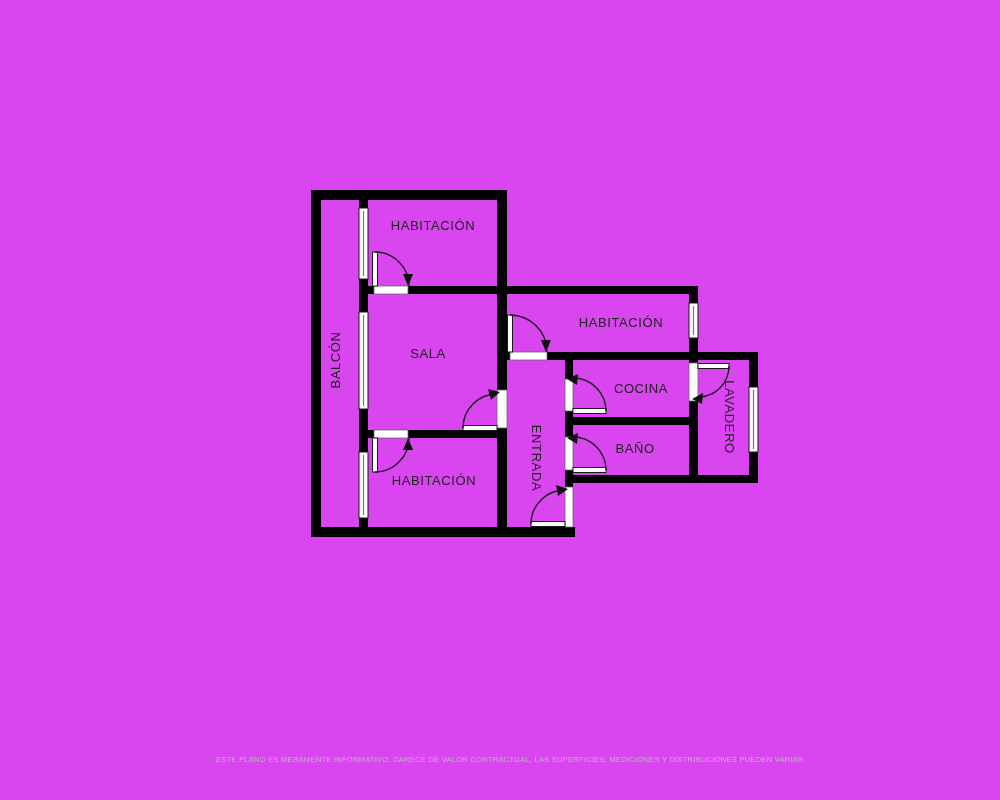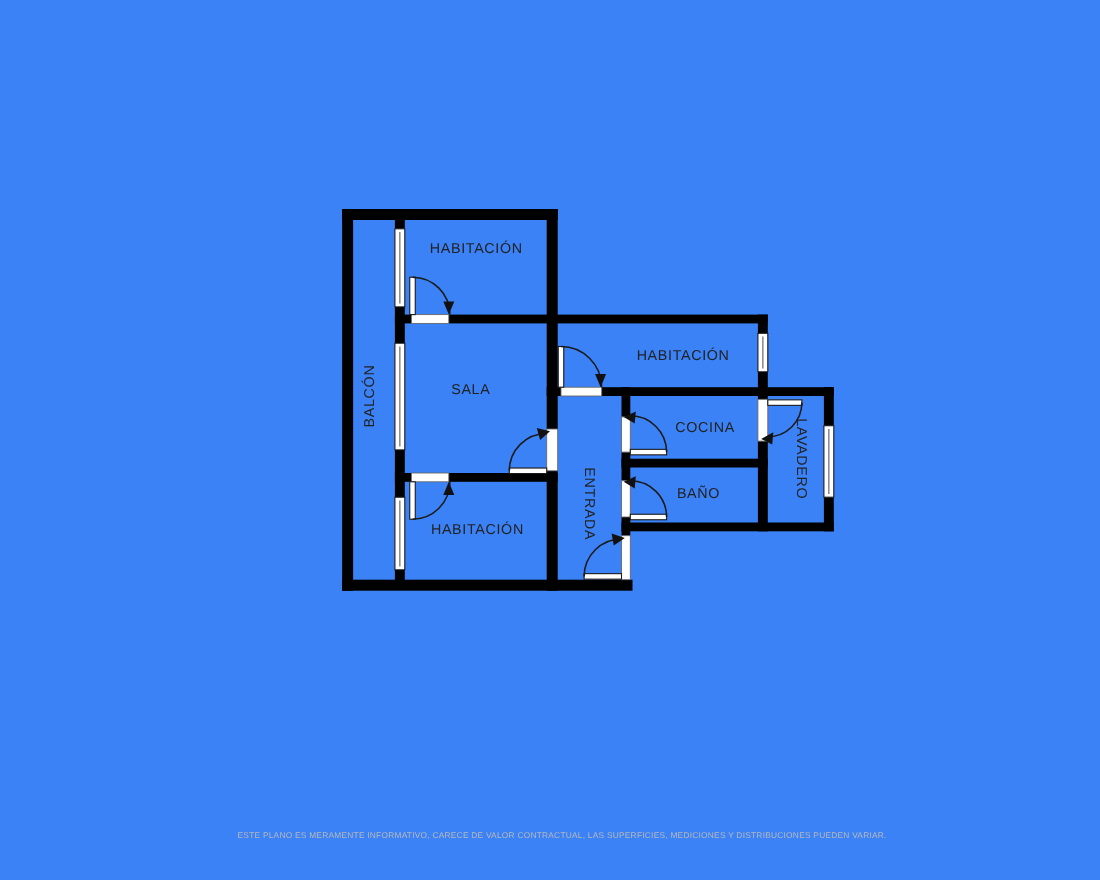--- a/index.html
+++ b/index.html
@@ -8,21 +8,21 @@
     background: #ffffff;
     width: 1000px;
     height: 800px;
     overflow: hidden;
     font-family: "Liberation Sans", sans-serif;
   }
   .stage {
     position: relative;
     width: 1000px;
     height: 800px;
-    background: #3b82f6;
+    background: #d946ef;
   }
   svg { display: block; }
   .wall   { fill: #000000; stroke: none; }
   .win    { fill: #ffffff; stroke: #1a1a1a; stroke-width: 1; }
   .winline{ stroke: #777777; stroke-width: 1.2; }
   .thr    { fill: #ffffff; stroke: #666666; stroke-width: 0.8; }
   .leaf   { fill: #ffffff; stroke: #1a1a1a; stroke-width: 1; }
   .arc    { fill: none; stroke: #1a1a1a; stroke-width: 1.4; }
   .arrow  { fill: #111111; stroke: none; }
   .room-label {

